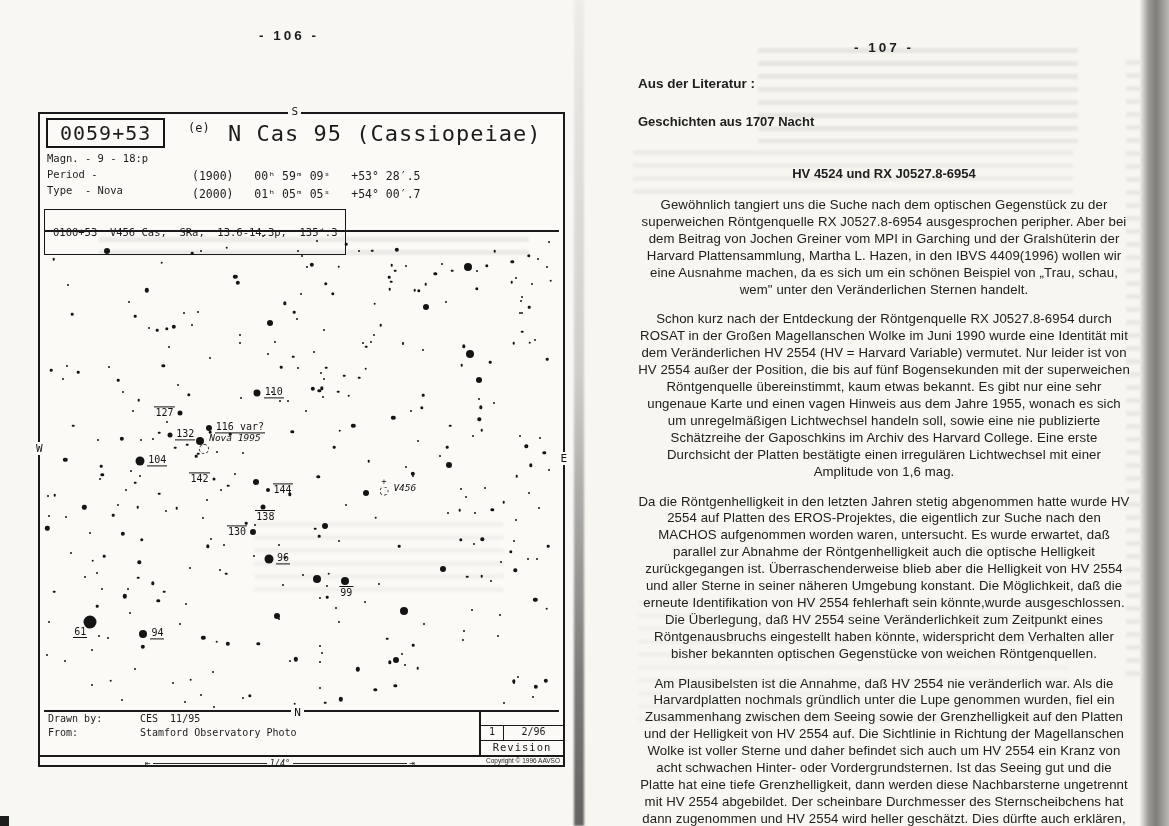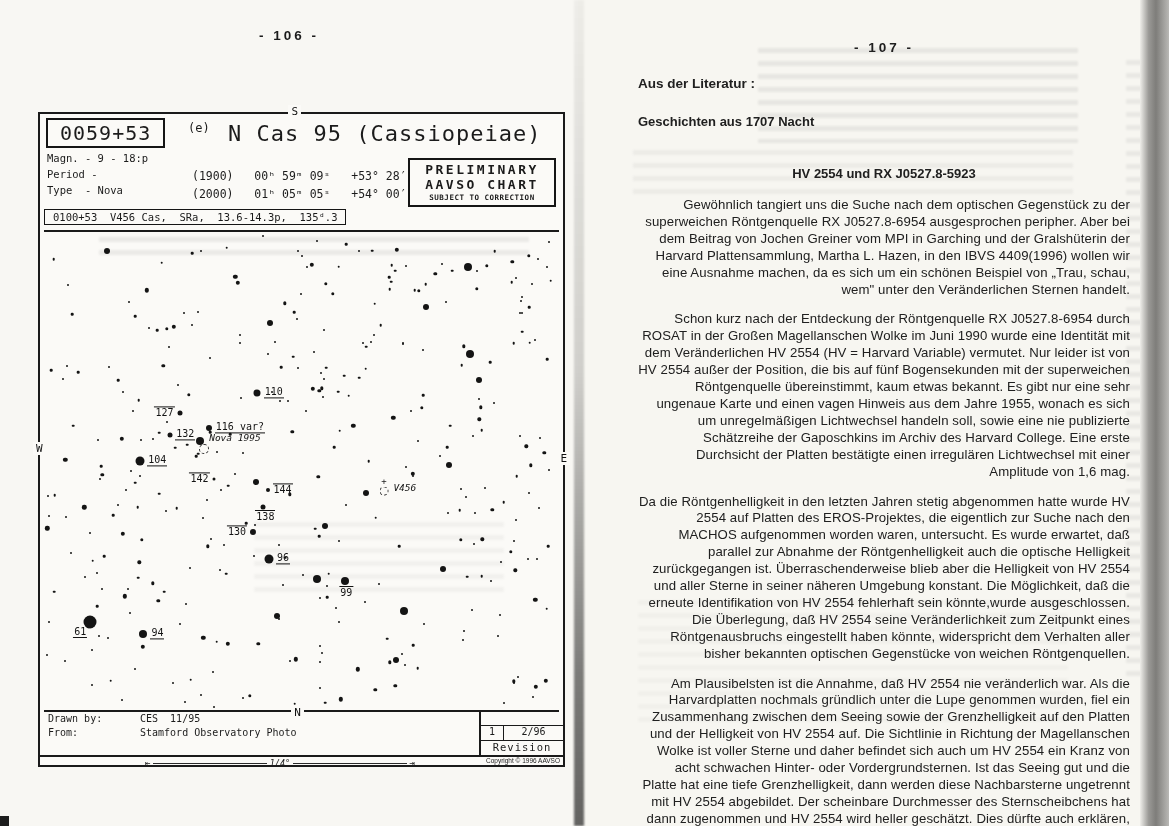--- a/index.html
+++ b/index.html
@@ -30,21 +30,21 @@
   .desig-suffix{position:absolute;left:148px;top:7px;font-size:12px;}
   .objtitle{position:absolute;left:188px;top:7px;font-size:22px;letter-spacing:1px;white-space:nowrap;}
   .info{position:absolute;left:7px;font-size:10.5px;white-space:pre;}
   .i1{top:38px}.i2{top:54px}.i3{top:70px}.i4{top:97px}
   .epoch{position:absolute;left:152px;font-size:11.5px;white-space:pre;}
   .e1{top:55px}.e2{top:73px}
   .stamp{position:absolute;right:7px;top:44px;width:148px;border:2px solid #151515;
          text-align:center;padding:2px 1px 3px;background:#fbfaf7;box-sizing:border-box;}
   .st-big{font-size:13px;font-weight:700;letter-spacing:2.5px;line-height:15px;white-space:nowrap;}
   .st-small{font-size:7.5px;font-weight:700;letter-spacing:.5px;margin-top:1px;white-space:nowrap;}
-  .varline{position:absolute;left:4px;top:95px;border:1.5px solid #151515;padding:1px 8px;
+  .varline{position:absolute;left:4px;top:95px;border:1.5px solid #151515;padding:16px 8px;
            font-size:10.5px;white-space:pre;background:#fbfaf7;}
 
   .field{position:absolute;left:4px;right:4px;top:116px;height:482px;
          border-top:2px solid #1a1a1a;border-bottom:2px solid #1a1a1a;box-sizing:border-box;}
   .star{position:absolute;background:#141414;border-radius:50%;transform:translate(-50%,-50%);}
   .slabel{position:absolute;font:10px "DejaVu Sans Mono","DejaVu Sans",monospace;color:#131313;
           white-space:nowrap;padding:0 1px;z-index:4;}
   .slabel.under{border-bottom:1.2px solid #131313;}
   .slabel.over{border-top:1.2px solid #131313;}
   .slabel.italic{font-style:italic;font-size:9.5px;}
@@ -70,21 +70,21 @@
   .sval{font-style:italic;font-size:8.5px;}
   .tick{font-size:9px;line-height:10px;}
   .copyright{position:absolute;right:3px;top:45px;font-size:6.5px;font-family:"Liberation Sans",sans-serif;}
 
   
   .rcol{position:absolute;left:60px;top:40px;width:492px;color:#202020;}
   .rcol .pageno{width:100%;}
   .sect{font-weight:700;font-size:13.5px;margin-top:21px;}
   .subsect{font-weight:700;font-size:13px;margin-top:23px;}
   .arttitle{font-weight:700;font-size:13px;margin-top:37px;text-align:center;}
-  .rcol p{margin:0 0 13px 0;font-size:13.2px;line-height:16.9px;letter-spacing:.1px;text-align:right;}
+  .rcol p{margin:0 0 13px 0;font-size:13.2px;line-height:16.9px;letter-spacing:.1px;text-align:center;}
   .rcol p:first-of-type{margin-top:16px;}
 
   
   .bleed{position:absolute;opacity:.33;filter:blur(1.1px);pointer-events:none;
          background:repeating-linear-gradient(to bottom, rgba(110,110,110,.35) 0 5px, rgba(0,0,0,0) 5px 13px);}
   .gutter{position:absolute;left:574px;top:0;width:10px;height:826px;filter:blur(1px);
           background:linear-gradient(to bottom, rgba(0,0,0,.04), rgba(0,0,0,.16) 45%, rgba(0,0,0,.5) 82%, rgba(0,0,0,.6));}
   .edge-right{position:absolute;left:1140px;top:0;width:29px;height:826px;
           background:linear-gradient(to right,#efeeea 0,#9a9996 30%,#7e7d7a 55%,#b9b8b5 100%);}
   .nub{position:absolute;left:0;bottom:0;width:9px;height:10px;background:#1d1d1d;}
@@ -105,25 +105,20 @@
       <div class="objtitle">N Cas 95 (Cassiopeiae)</div>
 
       <div class="info i1">Magn. - 9 - 18:p</div>
       <div class="info i2">Period -</div>
       <div class="info i3">Type  - Nova</div>
       <div class="info i4">Spec. -</div>
 
       <div class="epoch e1">(1900)   00ʰ 59ᵐ 09ˢ   +53° 28′.5</div>
       <div class="epoch e2">(2000)   01ʰ 05ᵐ 05ˢ   +54° 00′.7</div>
 
-      <div class="stamp">
-        <div class="st-big">PRELIMINARY</div>
-        <div class="st-big">AAVSO CHART</div>
-        <div class="st-small">SUBJECT TO CORRECTION</div>
-      </div>
 
       <div class="varline">0100+53  V456 Cas,  SRa,  13.6-14.3p,  135ᵈ.3</div>
 
       <div class="field">
         <div class="bleed" style="left:55px;top:5px;width:430px;height:26px;"></div>
         <div class="bleed" style="left:210px;top:290px;width:250px;height:70px;opacity:.18;"></div>
         <span class="compass c-w">W</span>
         <span class="compass c-e">E</span>
         <span class="compass c-n">N</span>
       <div class="star" style="left: 35.4906%; top: 3.29019%; width: 2.6px; height: 2.6px;"></div>
@@ -533,21 +528,21 @@
   <div class="page page-right">
     <div class="bleed" style="left:180px;top:48px;width:320px;height:95px;"></div>
     <div class="bleed" style="left:55px;top:150px;width:440px;height:46px;opacity:.22;"></div>
     <div class="bleed" style="left:548px;top:60px;width:16px;height:620px;opacity:.28;"></div>
     <div class="bleed" style="left:60px;top:600px;width:430px;height:130px;opacity:.12;"></div>
 
     <div class="rcol">
       <div class="pageno">-  107  -</div>
       <div class="sect">Aus der Literatur :</div>
       <div class="subsect">Geschichten aus 1707 Nacht</div>
-      <div class="arttitle">HV 2554 und RX J0527.8-5923</div>
+      <div class="arttitle">HV 4524 und RX J0527.8-6954</div>
       <p>Gewöhnlich tangiert uns die Suche nach dem optischen Gegenstück zu der superweichen Röntgenquelle RX J0527.8-6954 ausgesprochen peripher. Aber bei dem Beitrag von Jochen Greiner vom MPI in Garching und der Gralshüterin der Harvard Plattensammlung, Martha L. Hazen, in den IBVS 4409(1996) wollen wir eine Ausnahme machen, da es sich um ein schönen Beispiel von „Trau, schau, wem" unter den Veränderlichen Sternen handelt.</p>
       <p>Schon kurz nach der Entdeckung der Röntgenquelle RX J0527.8-6954 durch ROSAT in der Großen Magellanschen Wolke im Juni 1990 wurde eine Identität mit dem Veränderlichen HV 2554 (HV = Harvard Variable) vermutet. Nur leider ist von HV 2554 außer der Position, die bis auf fünf Bogensekunden mit der superweichen Röntgenquelle übereinstimmt, kaum etwas bekannt. Es gibt nur eine sehr ungenaue Karte und einen vagen Hinweis aus dem Jahre 1955, wonach es sich um unregelmäßigen Lichtwechsel handeln soll, sowie eine nie publizierte Schätzreihe der Gaposchkins im Archiv des Harvard College. Eine erste Durchsicht der Platten bestätigte einen irregulären Lichtwechsel mit einer Amplitude von 1,6 mag.</p>
       <p>Da die Röntgenhelligkeit in den letzten Jahren stetig abgenommen hatte wurde HV 2554 auf Platten des EROS-Projektes, die eigentlich zur Suche nach den MACHOS aufgenommen worden waren, untersucht. Es wurde erwartet, daß parallel zur Abnahme der Röntgenhelligkeit auch die optische Helligkeit zurückgegangen ist. Überraschenderweise blieb aber die Helligkeit von HV 2554 und aller Sterne in seiner näheren Umgebung konstant. Die Möglichkeit, daß die erneute Identifikation von HV 2554 fehlerhaft sein könnte,wurde ausgeschlossen. Die Überlegung, daß HV 2554 seine Veränderlichkeit zum Zeitpunkt eines Röntgenausbruchs eingestellt haben könnte, widerspricht dem Verhalten aller bisher bekannten optischen Gegenstücke von weichen Röntgenquellen.</p>
       <p>Am Plausibelsten ist die Annahme, daß HV 2554 nie veränderlich war. Als die Harvardplatten nochmals gründlich unter die Lupe genommen wurden, fiel ein Zusammenhang zwischen dem Seeing sowie der Grenzhelligkeit auf den Platten und der Helligkeit von HV 2554 auf. Die Sichtlinie in Richtung der Magellanschen Wolke ist voller Sterne und daher befindet sich auch um HV 2554 ein Kranz von acht schwachen Hinter- oder Vordergrundsternen. Ist das Seeing gut und die Platte hat eine tiefe Grenzhelligkeit, dann werden diese Nachbarsterne ungetrennt mit HV 2554 abgebildet. Der scheinbare Durchmesser des Sternscheibchens hat dann zugenommen und HV 2554 wird heller geschätzt. Dies dürfte auch erklären, warum die Gaposchkins ihre Daten nie veröffentlicht haben. Wie gesagt : „Trau, schau, wem".</p>
     </div>
   </div>
 
   <div class="gutter"></div>
   <div class="edge-right"></div>
   <div class="nub"></div>

